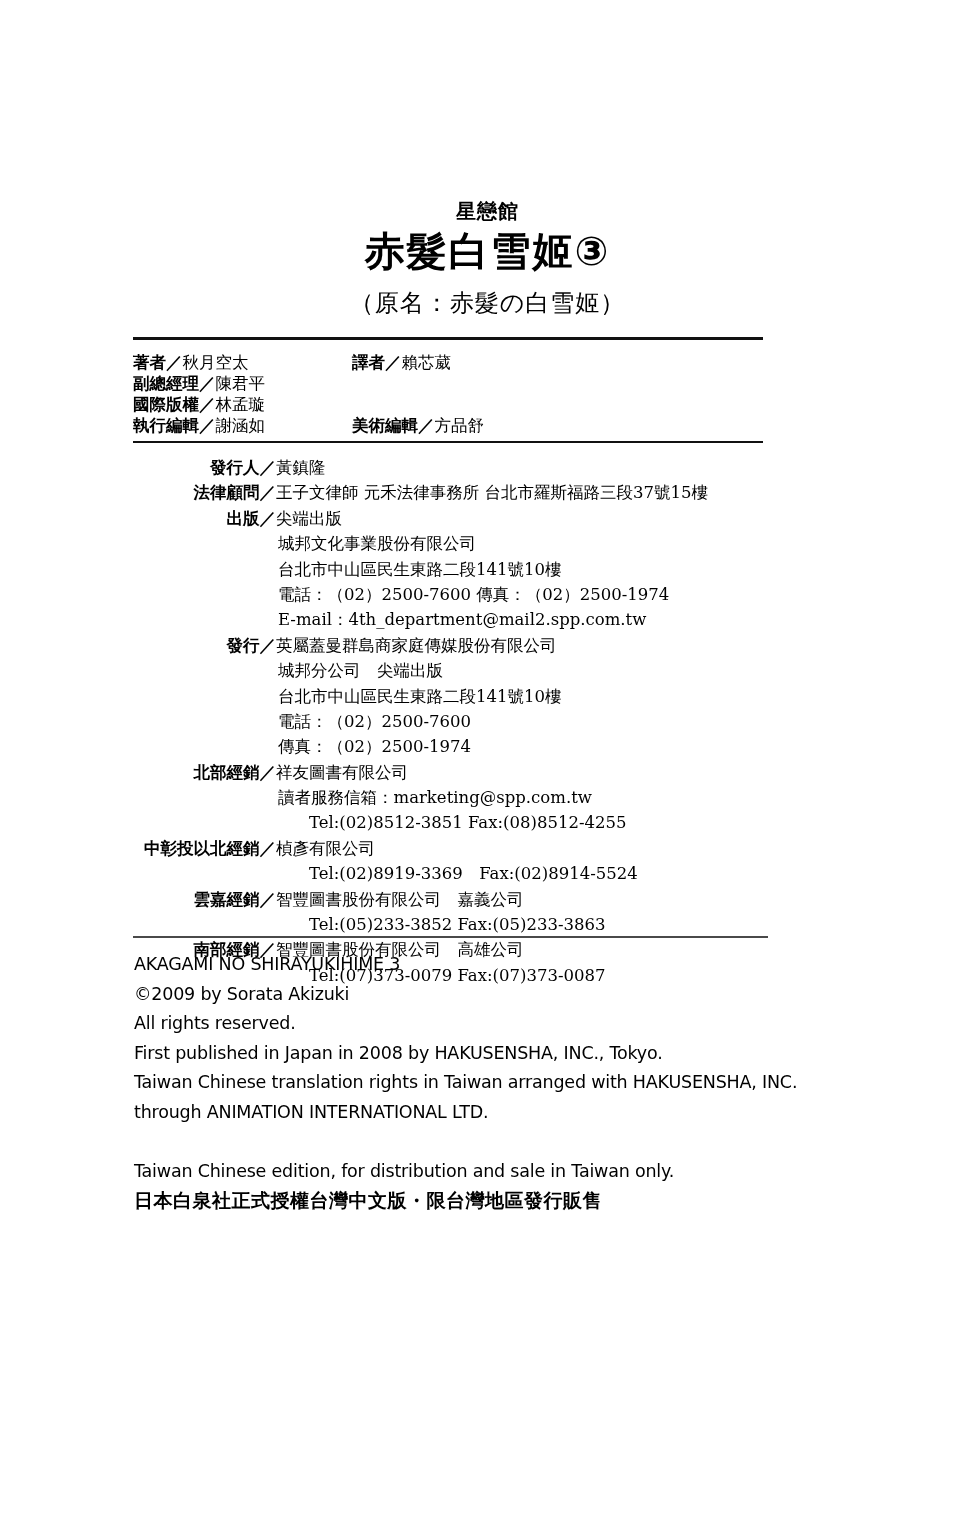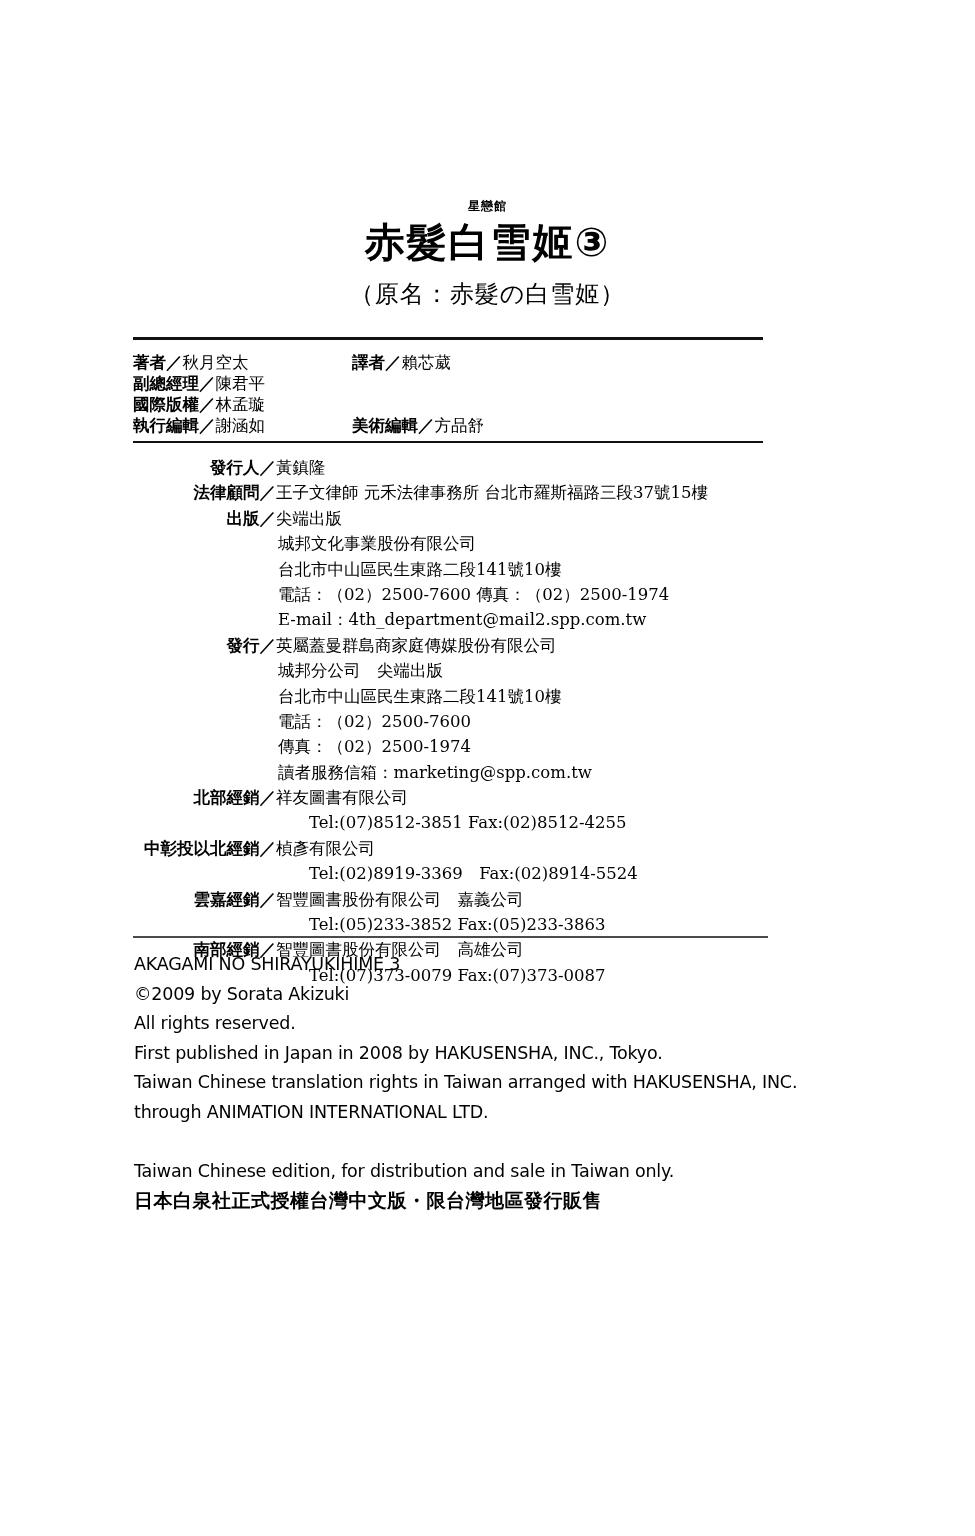--- a/index.html
+++ b/index.html
@@ -29,21 +29,21 @@
   .title-block {
     position: absolute;
     left: 0;
     top: 200px;
     width: 975px;
     text-align: center;
   }
   .series-label {
     font-family: "DejaVu Sans", "Liberation Sans", sans-serif;
     font-weight: bold;
-    font-size: 12px;
+    font-size: 20px;
     letter-spacing: 1px;
     line-height: 1.1;
     margin: 0 0 6px 0;
   }
   .main-title {
     font-family: "DejaVu Sans", "Liberation Sans", sans-serif;
     font-weight: bold;
     font-size: 40px;
     letter-spacing: 2px;
     line-height: 1.15;
@@ -212,23 +212,23 @@
       <div class="imp-line" style="padding-left: 82.5px;"><span class="lbl">出版</span><span class="lbl">／</span><span class="val">尖端出版</span></div>
       <div class="imp-line lvl1" style="padding-left: 134px;"><span class="val">城邦文化事業股份有限公司</span></div>
       <div class="imp-line lvl1" style="padding-left: 134px;"><span class="val">台北市中山區民生東路二段141號10樓</span></div>
       <div class="imp-line lvl1" style="padding-left: 134px;"><span class="val">電話：（02）2500-7600 傳真：（02）2500-1974</span></div>
       <div class="imp-line lvl1" style="padding-left: 134px;"><span class="val">E-mail：4th_department@mail2.spp.com.tw</span></div>
       <div class="imp-line" style="padding-left: 82.5px;"><span class="lbl">發行</span><span class="lbl">／</span><span class="val">英屬蓋曼群島商家庭傳媒股份有限公司</span></div>
       <div class="imp-line lvl1" style="padding-left: 134px;"><span class="val">城邦分公司　尖端出版</span></div>
       <div class="imp-line lvl1" style="padding-left: 134px;"><span class="val">台北市中山區民生東路二段141號10樓</span></div>
       <div class="imp-line lvl1" style="padding-left: 134px;"><span class="val">電話：（02）2500-7600</span></div>
       <div class="imp-line lvl1" style="padding-left: 134px;"><span class="val">傳真：（02）2500-1974</span></div>
+      <div class="imp-line" style="padding-left: 49.5px;"><span class="lbl">北部經銷</span><span class="lbl">／</span><span class="val">祥友圖書有限公司</span></div>
       <div class="imp-line lvl1" style="padding-left: 134px;"><span class="val">讀者服務信箱：marketing@spp.com.tw</span></div>
-      <div class="imp-line" style="padding-left: 49.5px;"><span class="lbl">北部經銷</span><span class="lbl">／</span><span class="val">祥友圖書有限公司</span></div>
-      <div class="imp-line lvl2" style="padding-left: 165px;"><span class="val">Tel:(07)8512-3851 Fax:(02)8512-4255</span></div>
+      <div class="imp-line lvl2" style="padding-left: 165px;"><span class="val">Tel:(02)8512-3851 Fax:(08)8512-4255</span></div>
       <div class="imp-line" style="padding-left: 0px;"><span class="lbl">中彰投以北經銷</span><span class="lbl">／</span><span class="val">楨彥有限公司</span></div>
       <div class="imp-line lvl2" style="padding-left: 165px;"><span class="val">Tel:(02)8919-3369　Fax:(02)8914-5524</span></div>
       <div class="imp-line" style="padding-left: 49.5px;"><span class="lbl">雲嘉經銷</span><span class="lbl">／</span><span class="val">智豐圖書股份有限公司　嘉義公司</span></div>
       <div class="imp-line lvl2" style="padding-left: 165px;"><span class="val">Tel:(05)233-3852  Fax:(05)233-3863</span></div>
       <div class="imp-line" style="padding-left: 49.5px;"><span class="lbl">南部經銷</span><span class="lbl">／</span><span class="val">智豐圖書股份有限公司　高雄公司</span></div>
       <div class="imp-line lvl2" style="padding-left: 165px;"><span class="val">Tel:(07)373-0079  Fax:(07)373-0087</span></div>
     </div>
 
   <div class="english">
     <div class="eng-line">AKAGAMI NO SHIRAYUKIHIME 3</div>

